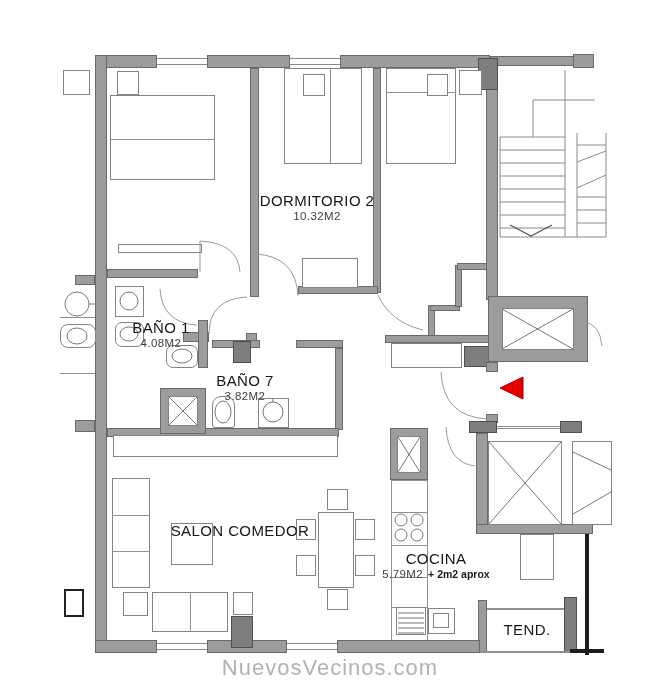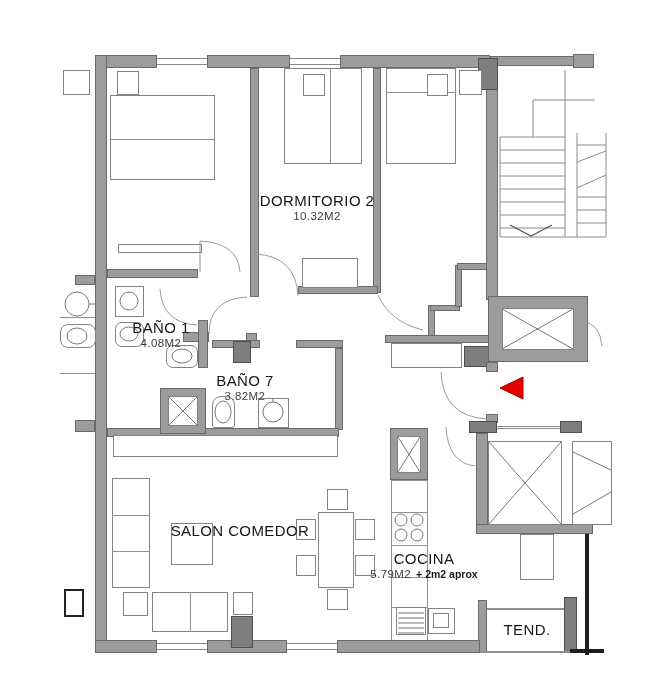--- a/index.html
+++ b/index.html
@@ -208,24 +208,25 @@
     <span class="name">BAÑO 1</span>
     <span class="area">4.08M2</span>
   </div>
   <div class="room-label" style="left:245px;top:388px;">
     <span class="name">BAÑO 7</span>
     <span class="area">3.82M2</span>
   </div>
   <div class="room-label" style="left:240px;top:531px;">
     <span class="name">SALON COMEDOR</span>
   </div>
-  <div class="room-label" style="left:424px;top:566px;">
+  <div class="room-label" style="left:436px;top:566px;">
     <span class="name">COCINA</span>
     <span class="inlinewrap">
       <span class="area">5.79M2</span>
       <span class="extra">+ 2m2 aprox</span>
     </span>
   </div>
   <div class="room-label" style="left:527px;top:630px;">
     <span class="name">TEND.</span>
   </div>
 
+  <div class="wm">NuevosVecinos.com</div>
 </div>
 
 </body></html>

